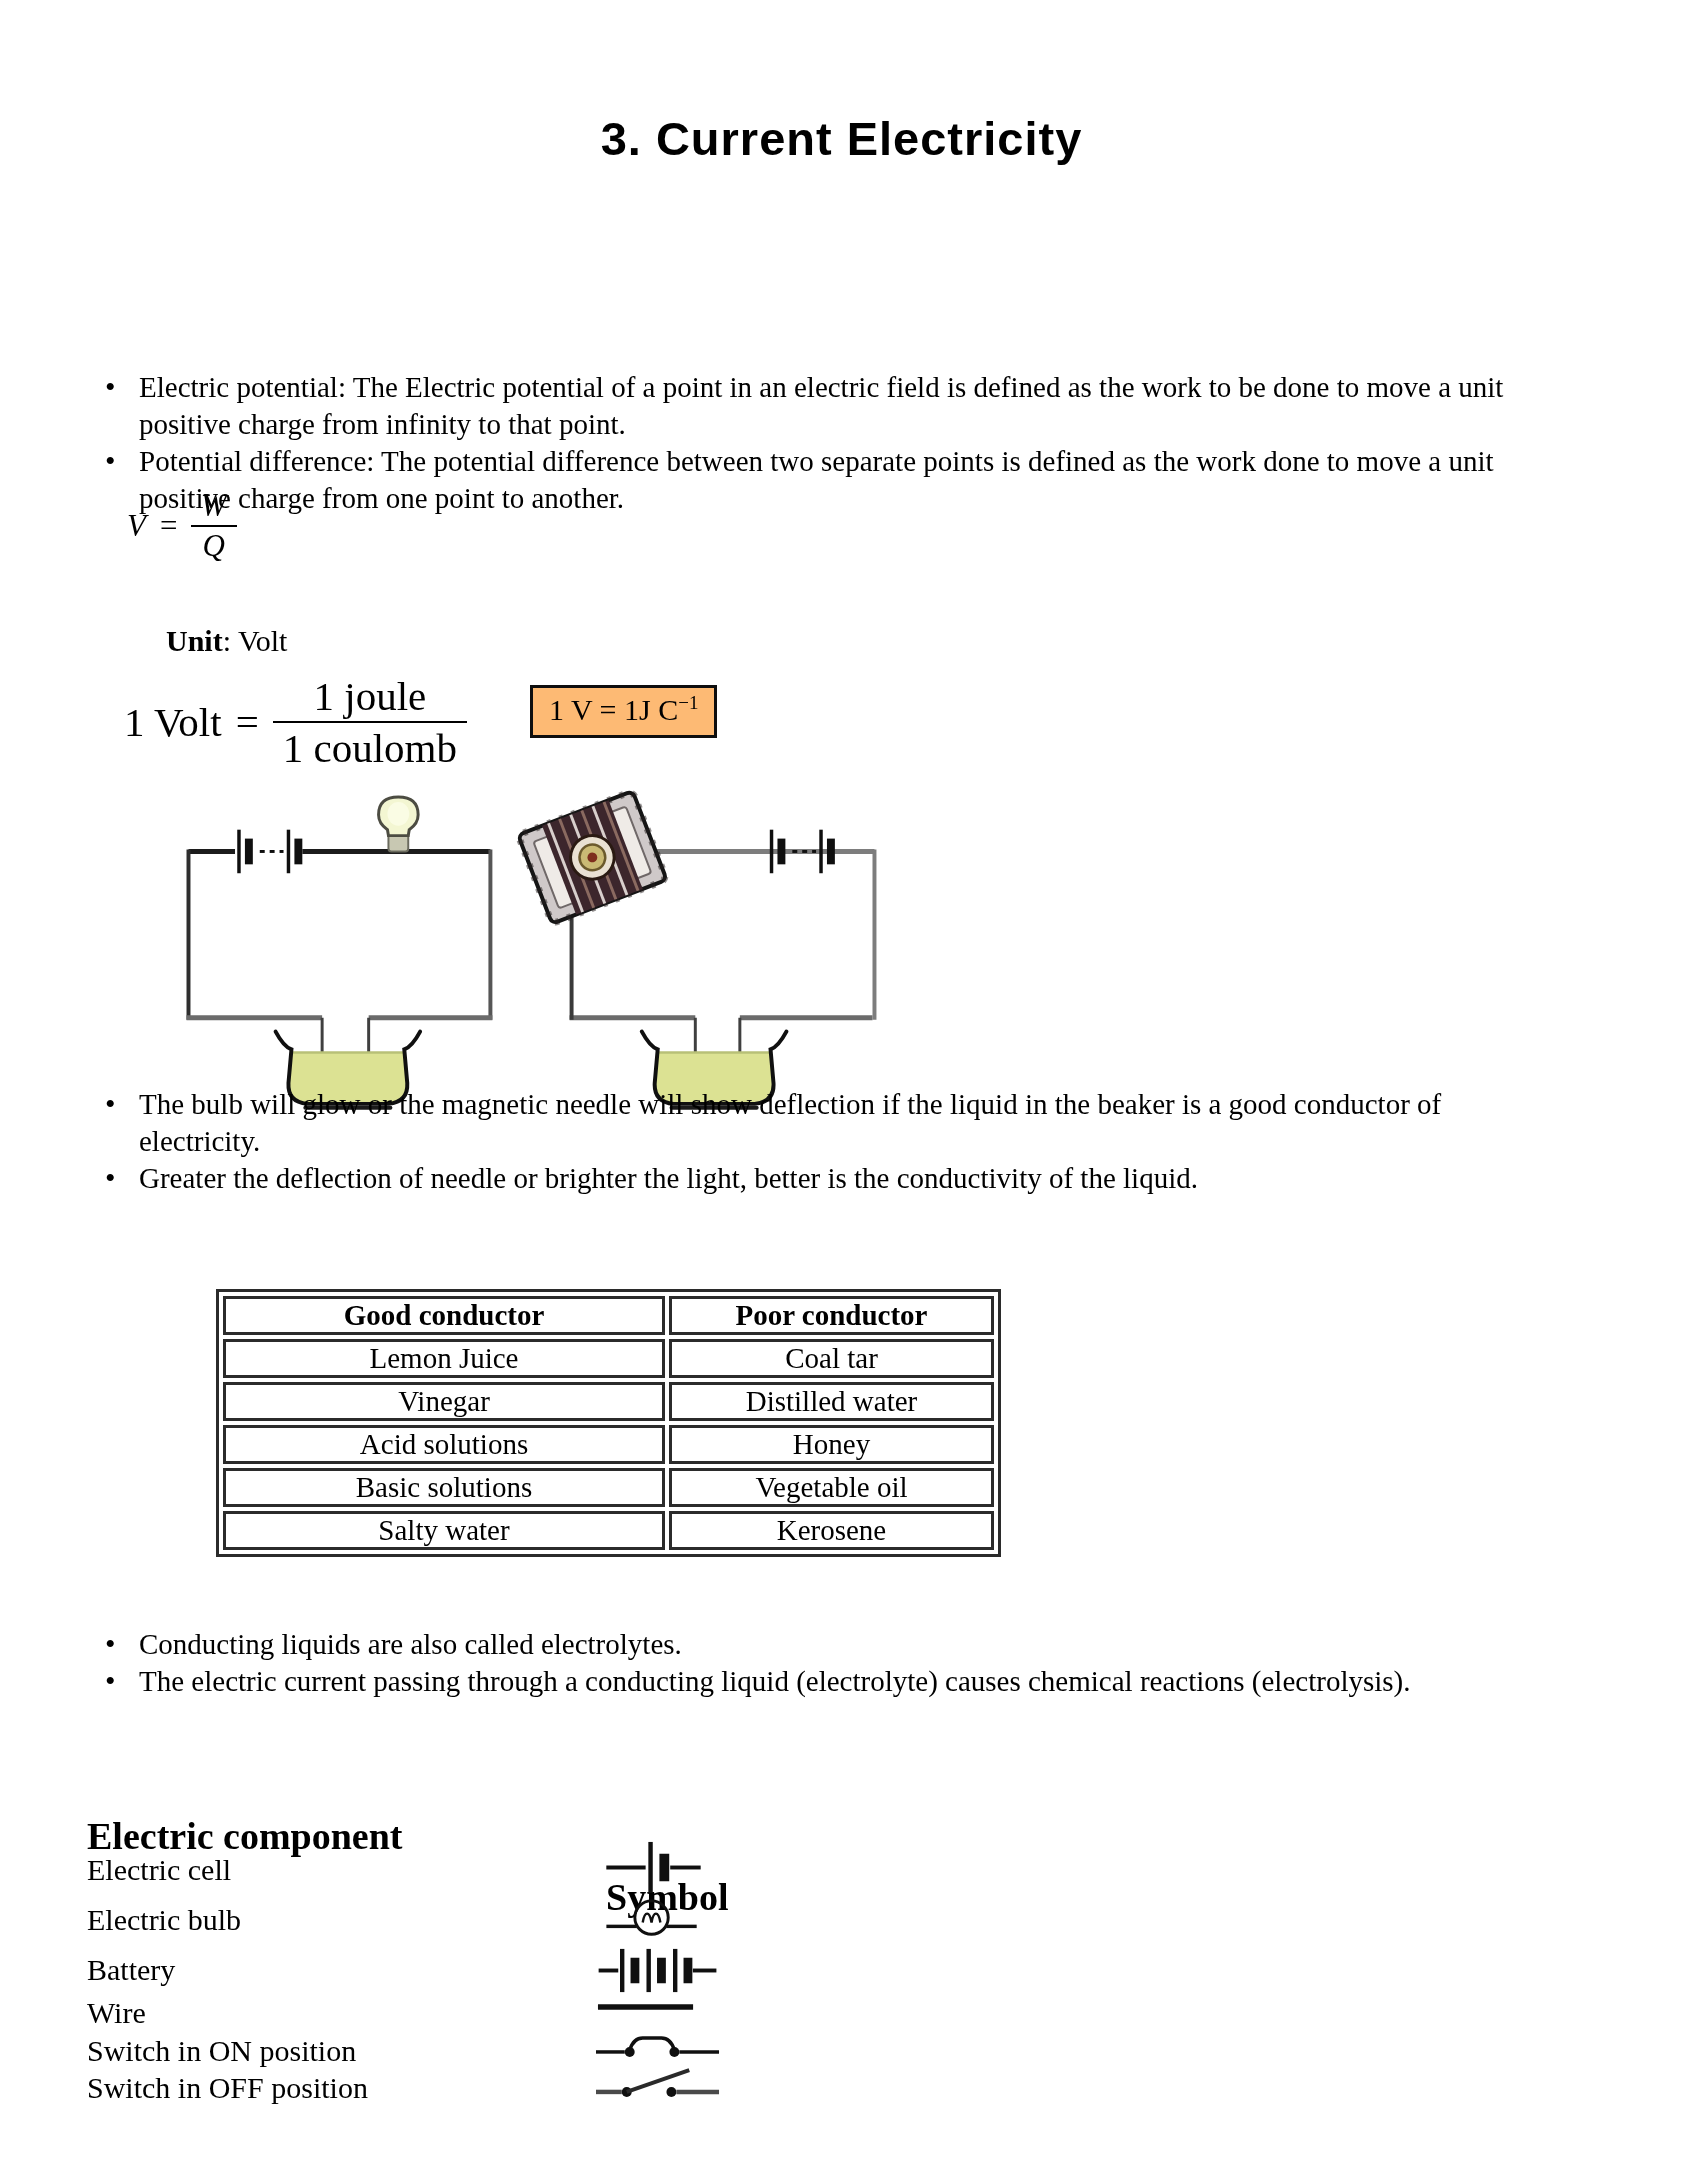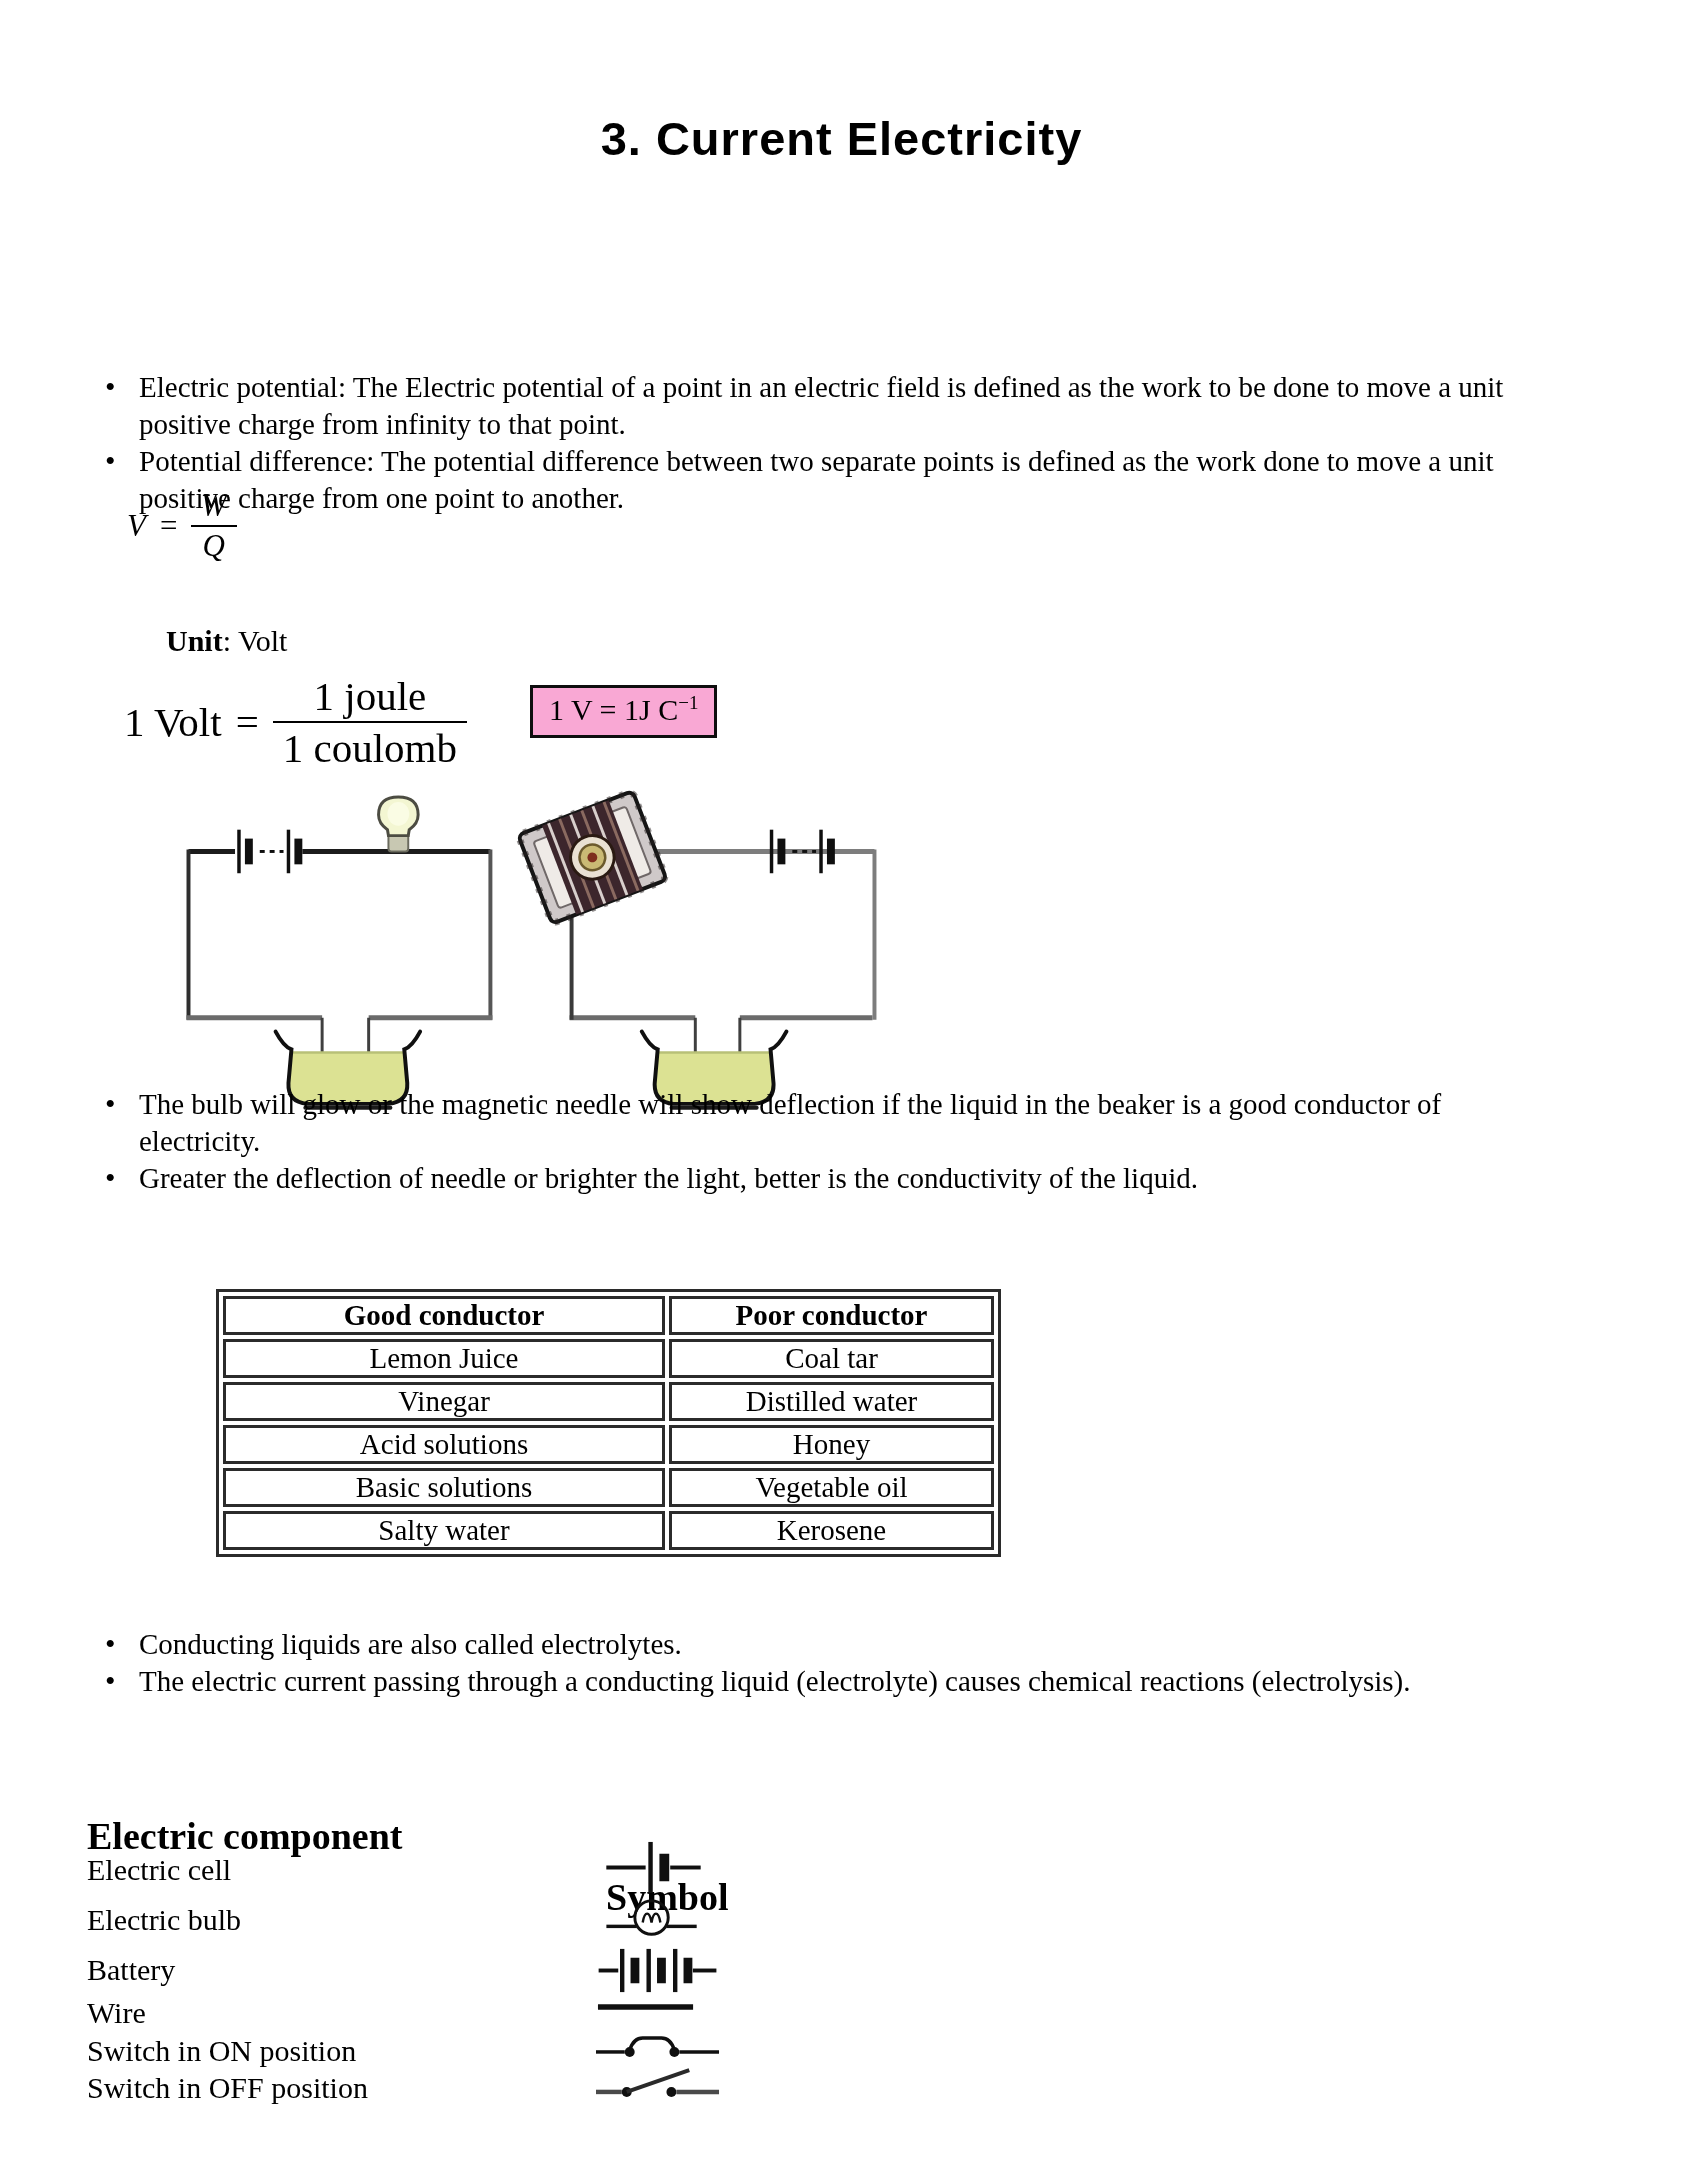--- a/index.html
+++ b/index.html
@@ -19,21 +19,21 @@
   .frac-row{position:absolute;display:flex;align-items:center;}
   .frac{display:flex;flex-direction:column;align-items:center;}
   .frac .num,.frac .den{padding:1px 10px;white-space:nowrap;}
   .frac .bar{border-top:2.5px solid #000;align-self:stretch;height:0;}
   #formula-v{left:127px;top:487px;font-size:31px;font-style:italic;gap:12px;}
   #volt-def{left:124px;top:671px;font-size:41px;gap:14px;}
 
   .unit-line{position:absolute;left:166px;top:624px;font-size:30px;}
   .unit-line .lbl{font-weight:700;}
 
-  .boxed{position:absolute;left:530px;top:685px;border:3px solid #0e0e0e;background:#f9a8d4;
+  .boxed{position:absolute;left:530px;top:685px;border:3px solid #0e0e0e;background:#fdba74;
          padding:4px 16px 8px;font-size:30px;white-space:nowrap;}
   .boxed sup{font-size:19px;}
 
   .diagram{position:absolute;left:139px;top:772px;}
 
   table.ctable{position:absolute;left:216px;top:1289px;border-collapse:separate;border-spacing:4px;
                border:3px solid #2b2b2b;background:#fff;}
   table.ctable th,table.ctable td{border:3px solid #2b2b2b;text-align:center;font-size:29px;
                padding:0 10px;height:31px;font-weight:400;}
   table.ctable th{font-weight:700;}

